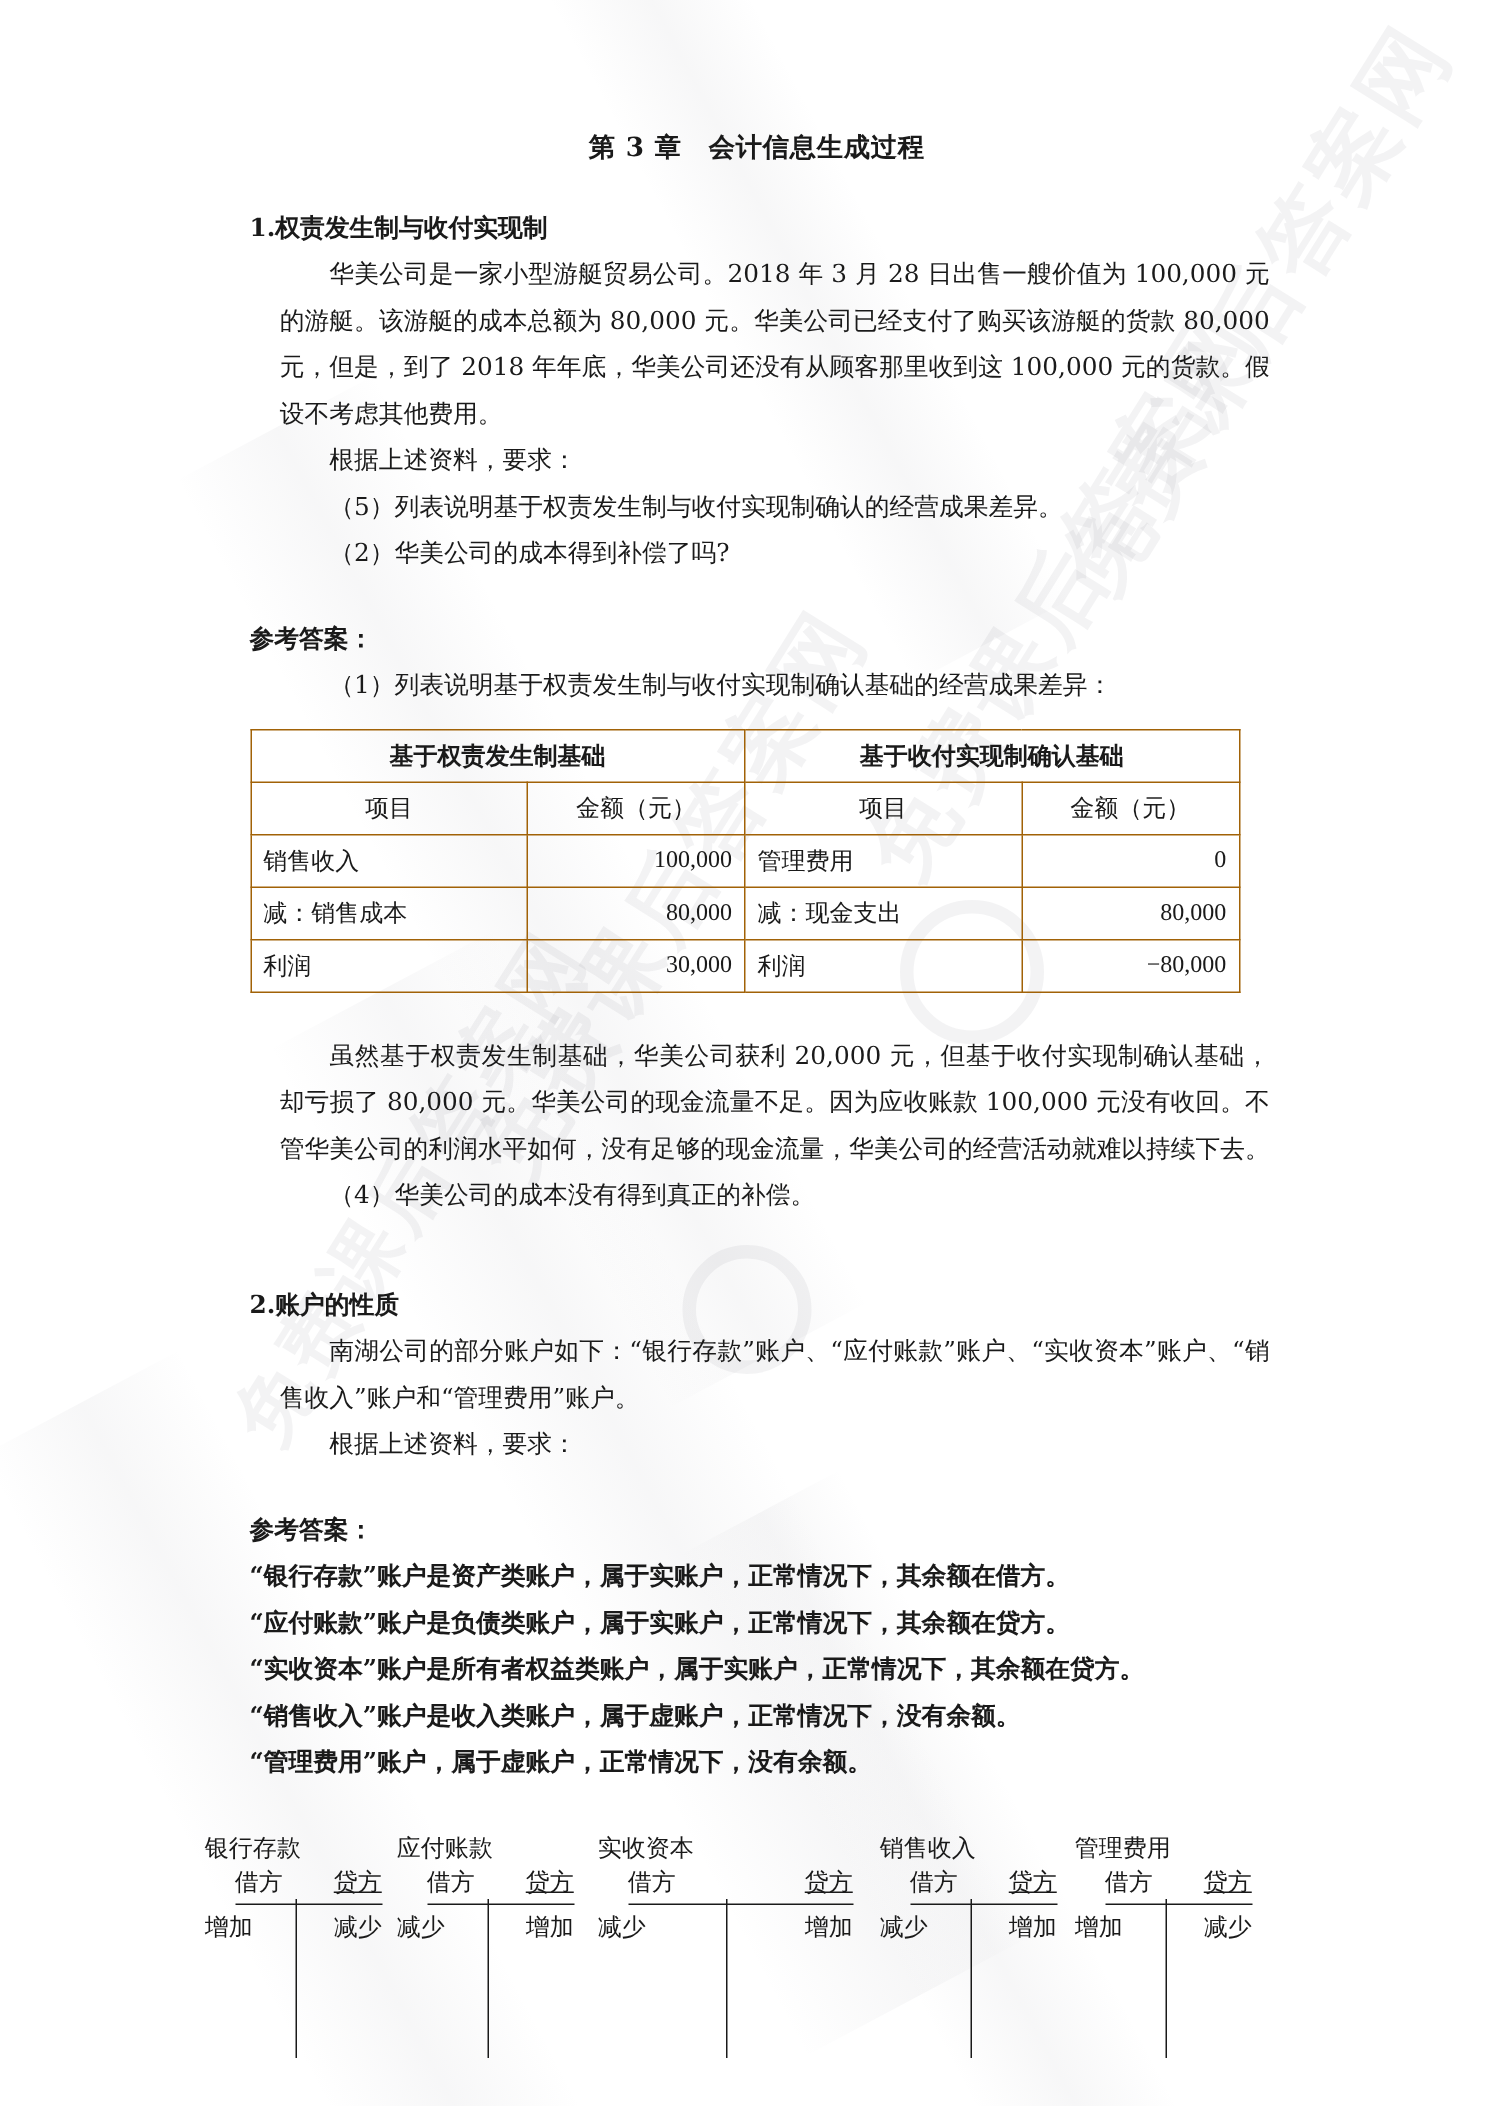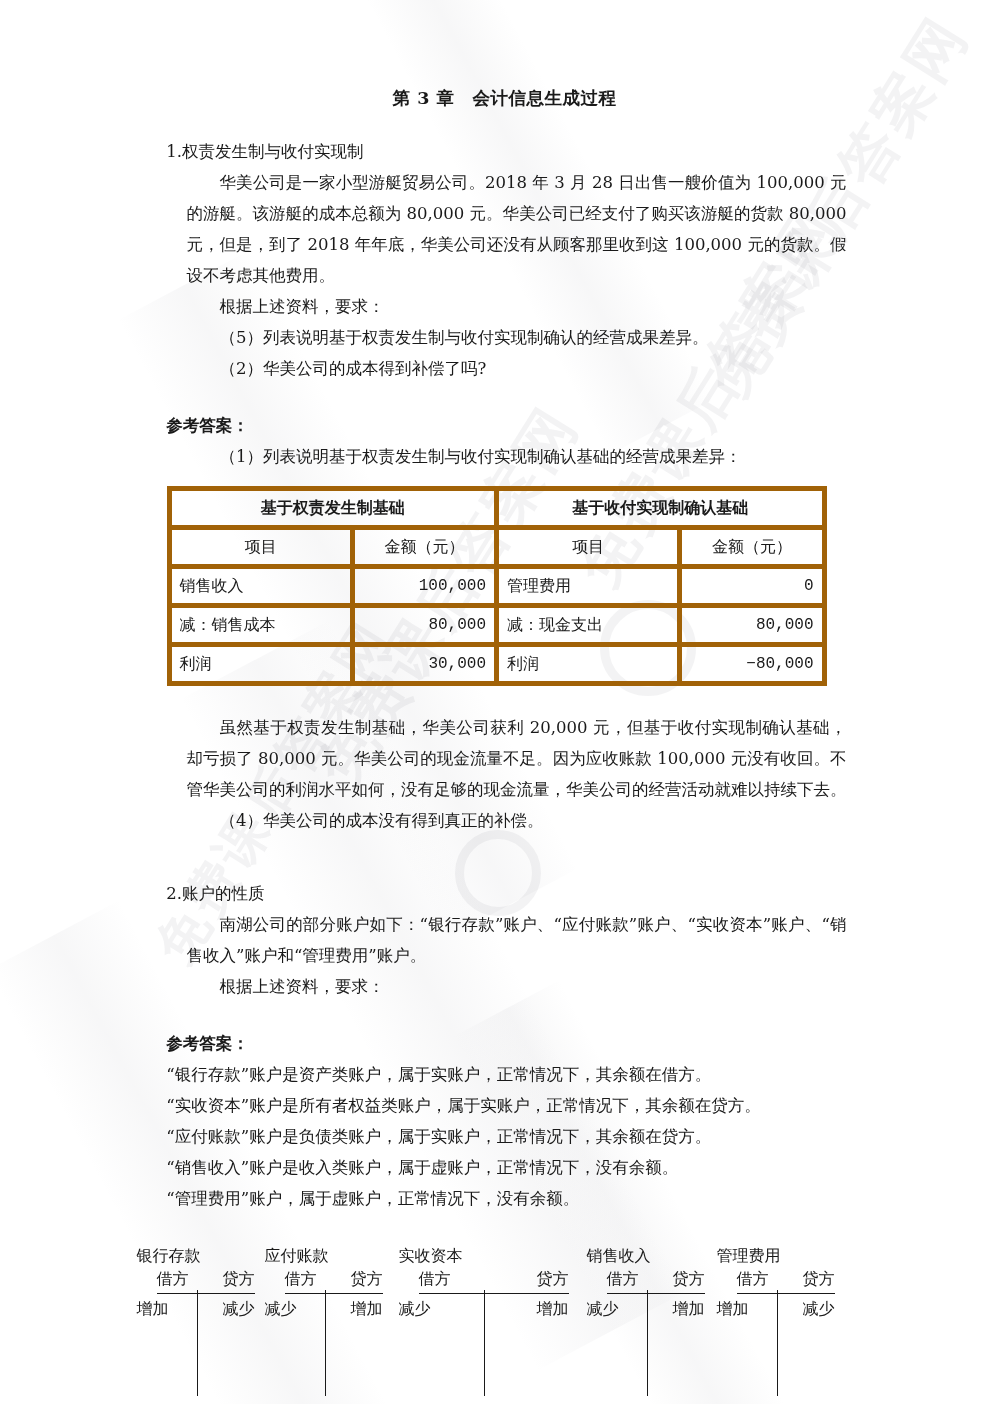--- a/index.html
+++ b/index.html
@@ -73,44 +73,45 @@
   }
   p.para {
     margin: 0;
   }
   p.indent {
     text-indent: 2em;
     margin-left: 40px;
   }
   p.indent-half {
     text-indent: 1.2em;
+    font-weight: bold;
   }
   .bold {
     font-weight: bold;
   }
   .spacer-lg { height: 26px; }
   .spacer-md { height: 16px; }
 
   
   .tbl-wrap {
     width: 660px;
     margin: 14px auto 0 auto;
   }
   table.results {
     border-collapse: collapse;
     width: 100%;
     font-size: 16px;
     table-layout: fixed;
   }
   table.results td, table.results th {
-    border: 5px solid #a16207;
+    border: 1px solid #a16207;
     padding: 3px 8px;
     height: 28px;
     font-weight: normal;
-    font-family: Liberation Mono, monospace;
+    font-family: Liberation Serif, serif;
   }
   table.results .hdr-group {
     text-align: center;
     font-weight: bold;
   }
   table.results .hdr-col {
     text-align: center;
   }
   table.results .cell-item {
     text-align: left;
@@ -153,20 +154,21 @@
   }
   .tacct .hdr-row .side-l {
     position: absolute;
     left: 0;
     top: 0;
   }
   .tacct .hdr-row .side-r {
     position: absolute;
     right: 0;
     top: 0;
+    text-decoration: underline;
   }
   .tacct .val-row {
     position: relative;
     height: 56px;
     line-height: 30px;
   }
   .tacct .val-row .side-l {
     position: absolute;
     left: 0;
     top: 0;
@@ -281,22 +283,22 @@
 
     <div class="body-block">
       <p class="para indent-half">2.账户的性质</p>
       <p class="para indent">南湖公司的部分账户如下：“银行存款”账户、“应付账款”账户、“实收资本”账户、“销售收入”账户和“管理费用”账户。</p>
       <p class="para indent">根据上述资料，要求：</p>
 
       <div class="spacer-lg"></div>
 
       <p class="para indent-half bold">参考答案：</p>
       <p class="para indent-half">“银行存款”账户是资产类账户，属于实账户，正常情况下，其余额在借方。</p>
+      <p class="para indent-half">“应付账款”账户是负债类账户，属于实账户，正常情况下，其余额在贷方。</p>
       <p class="para indent-half">“实收资本”账户是所有者权益类账户，属于实账户，正常情况下，其余额在贷方。</p>
-      <p class="para indent-half">“应付账款”账户是负债类账户，属于实账户，正常情况下，其余额在贷方。</p>
       <p class="para indent-half">“销售收入”账户是收入类账户，属于虚账户，正常情况下，没有余额。</p>
       <p class="para indent-half">“管理费用”账户，属于虚账户，正常情况下，没有余额。</p>
     </div>
 
     <div class="taccounts" id="t-accounts">
         <div class="tacct" style="left: 0px; width: 118px;">
           <div class="acct-title">银行存款</div>
           <div class="acct-box">
             <div class="hdr-row">
               <span class="side-l">借方</span>

